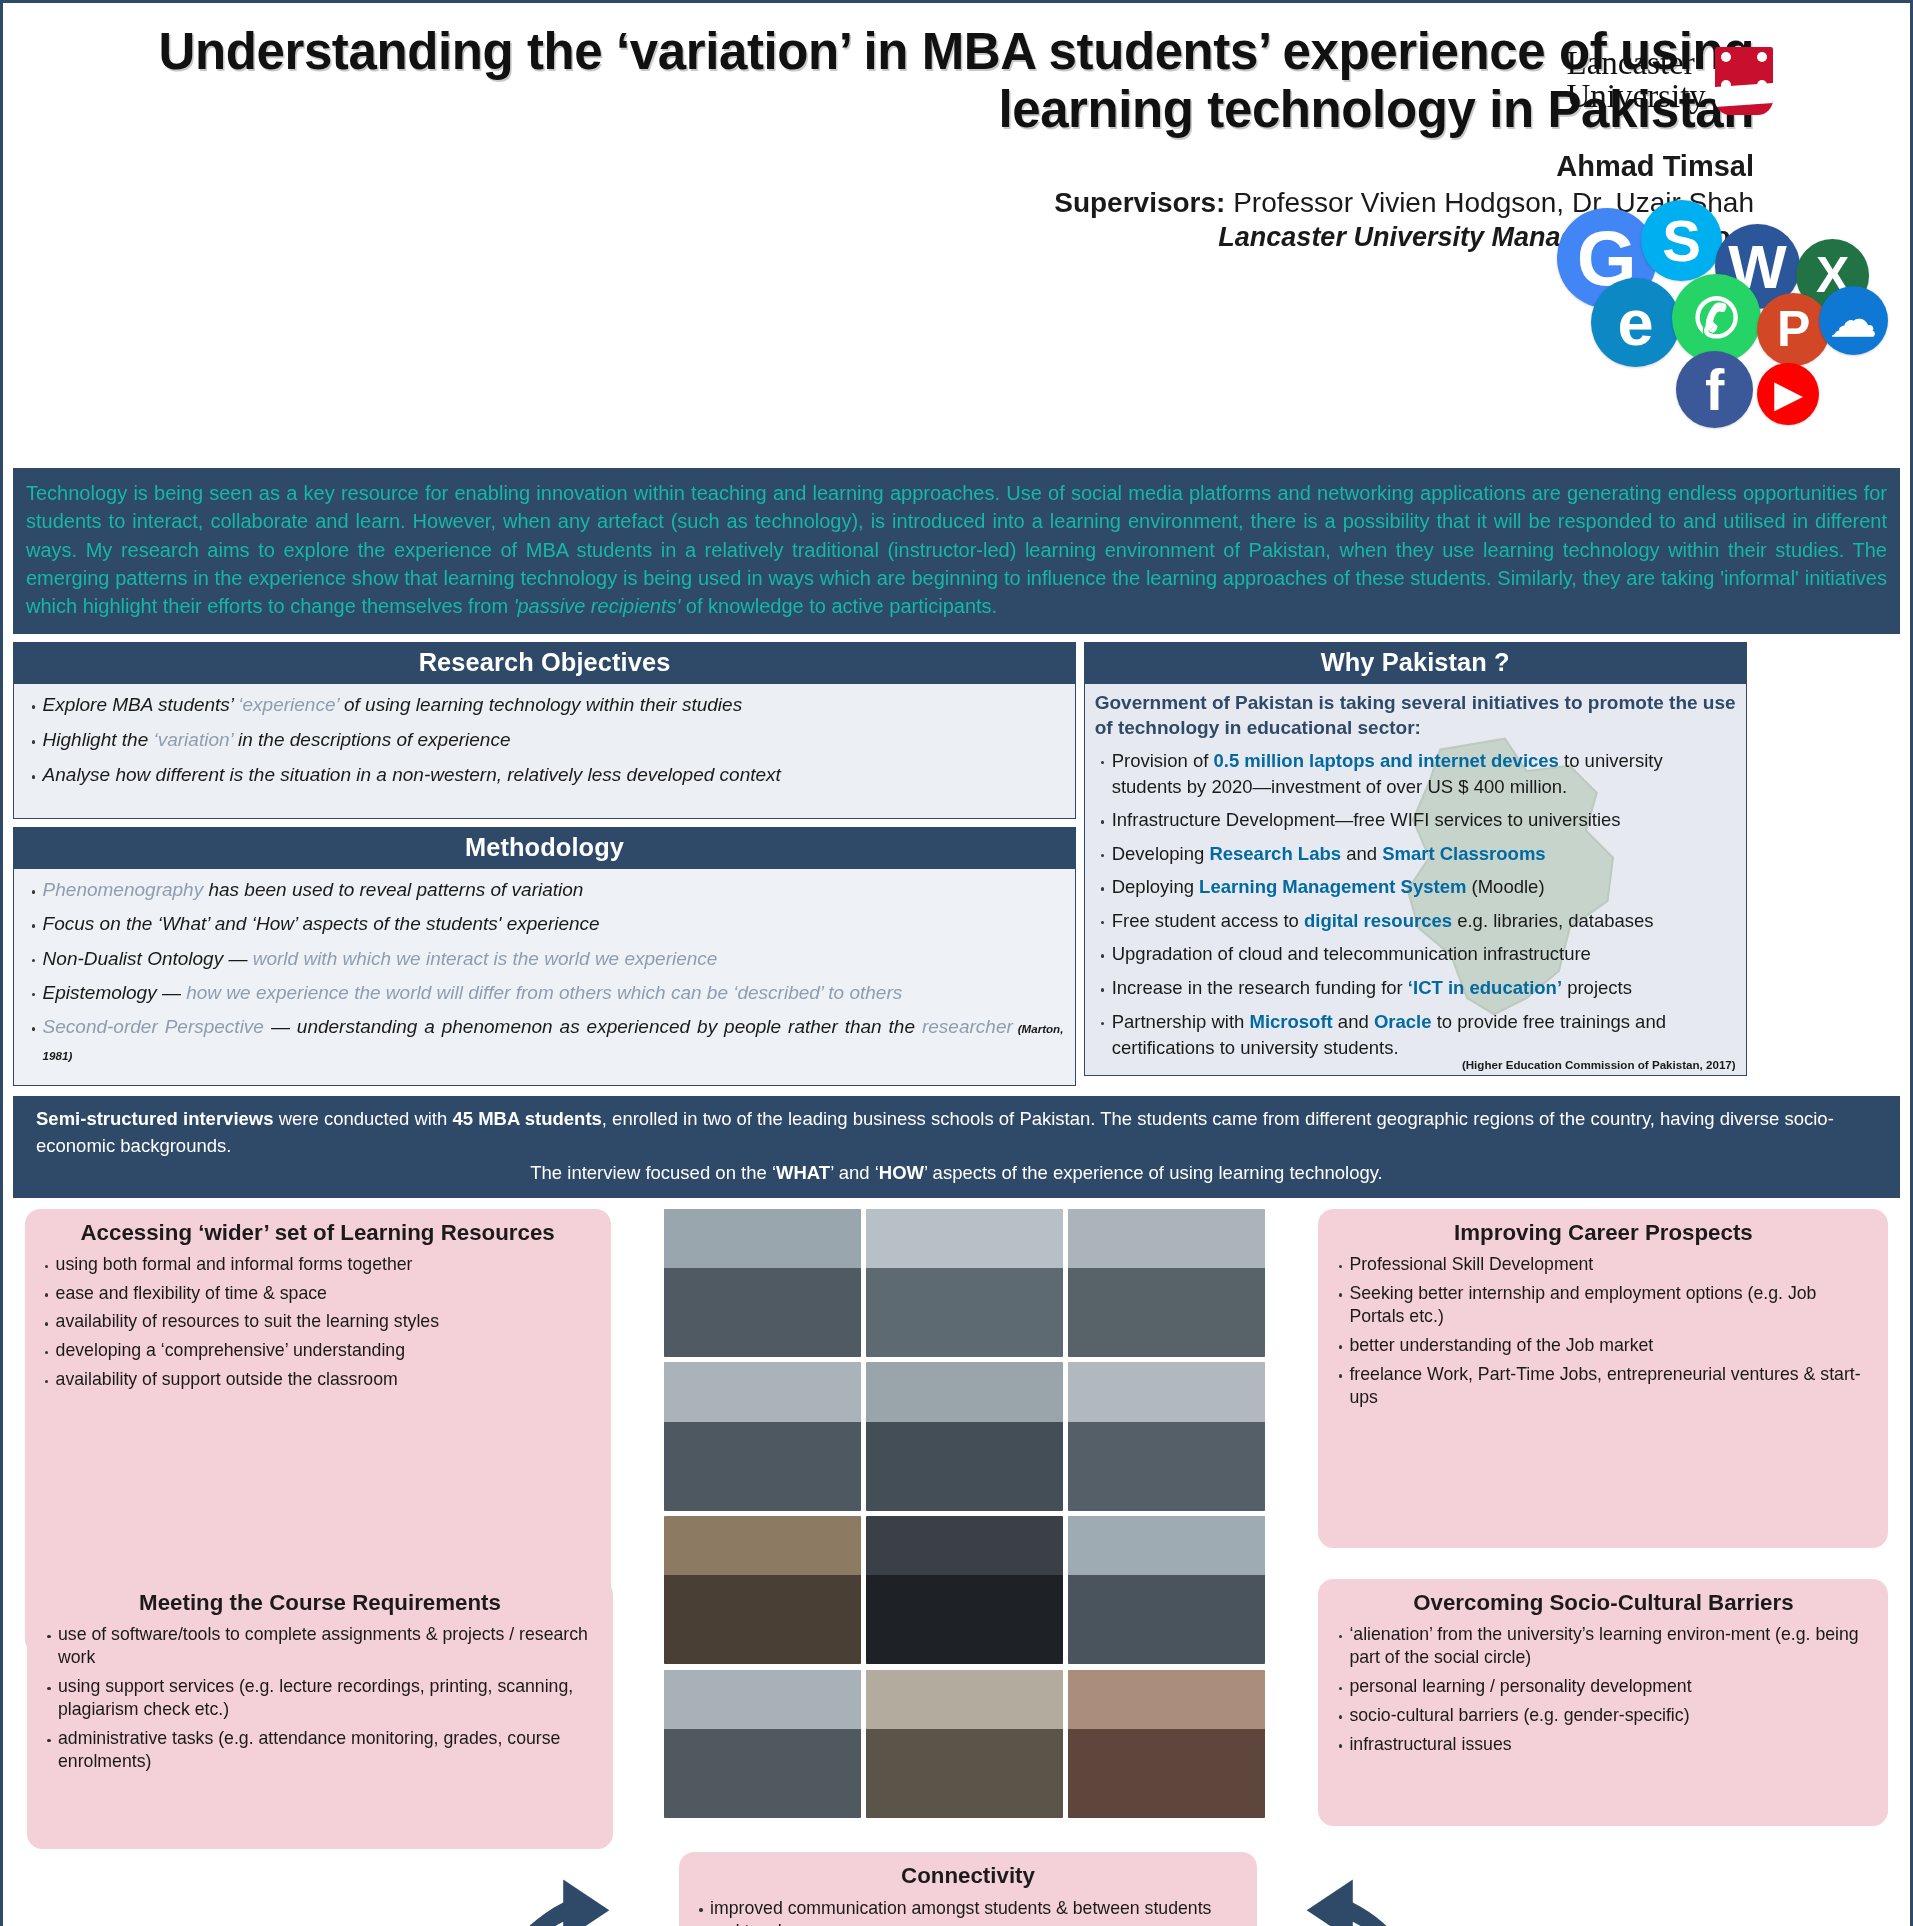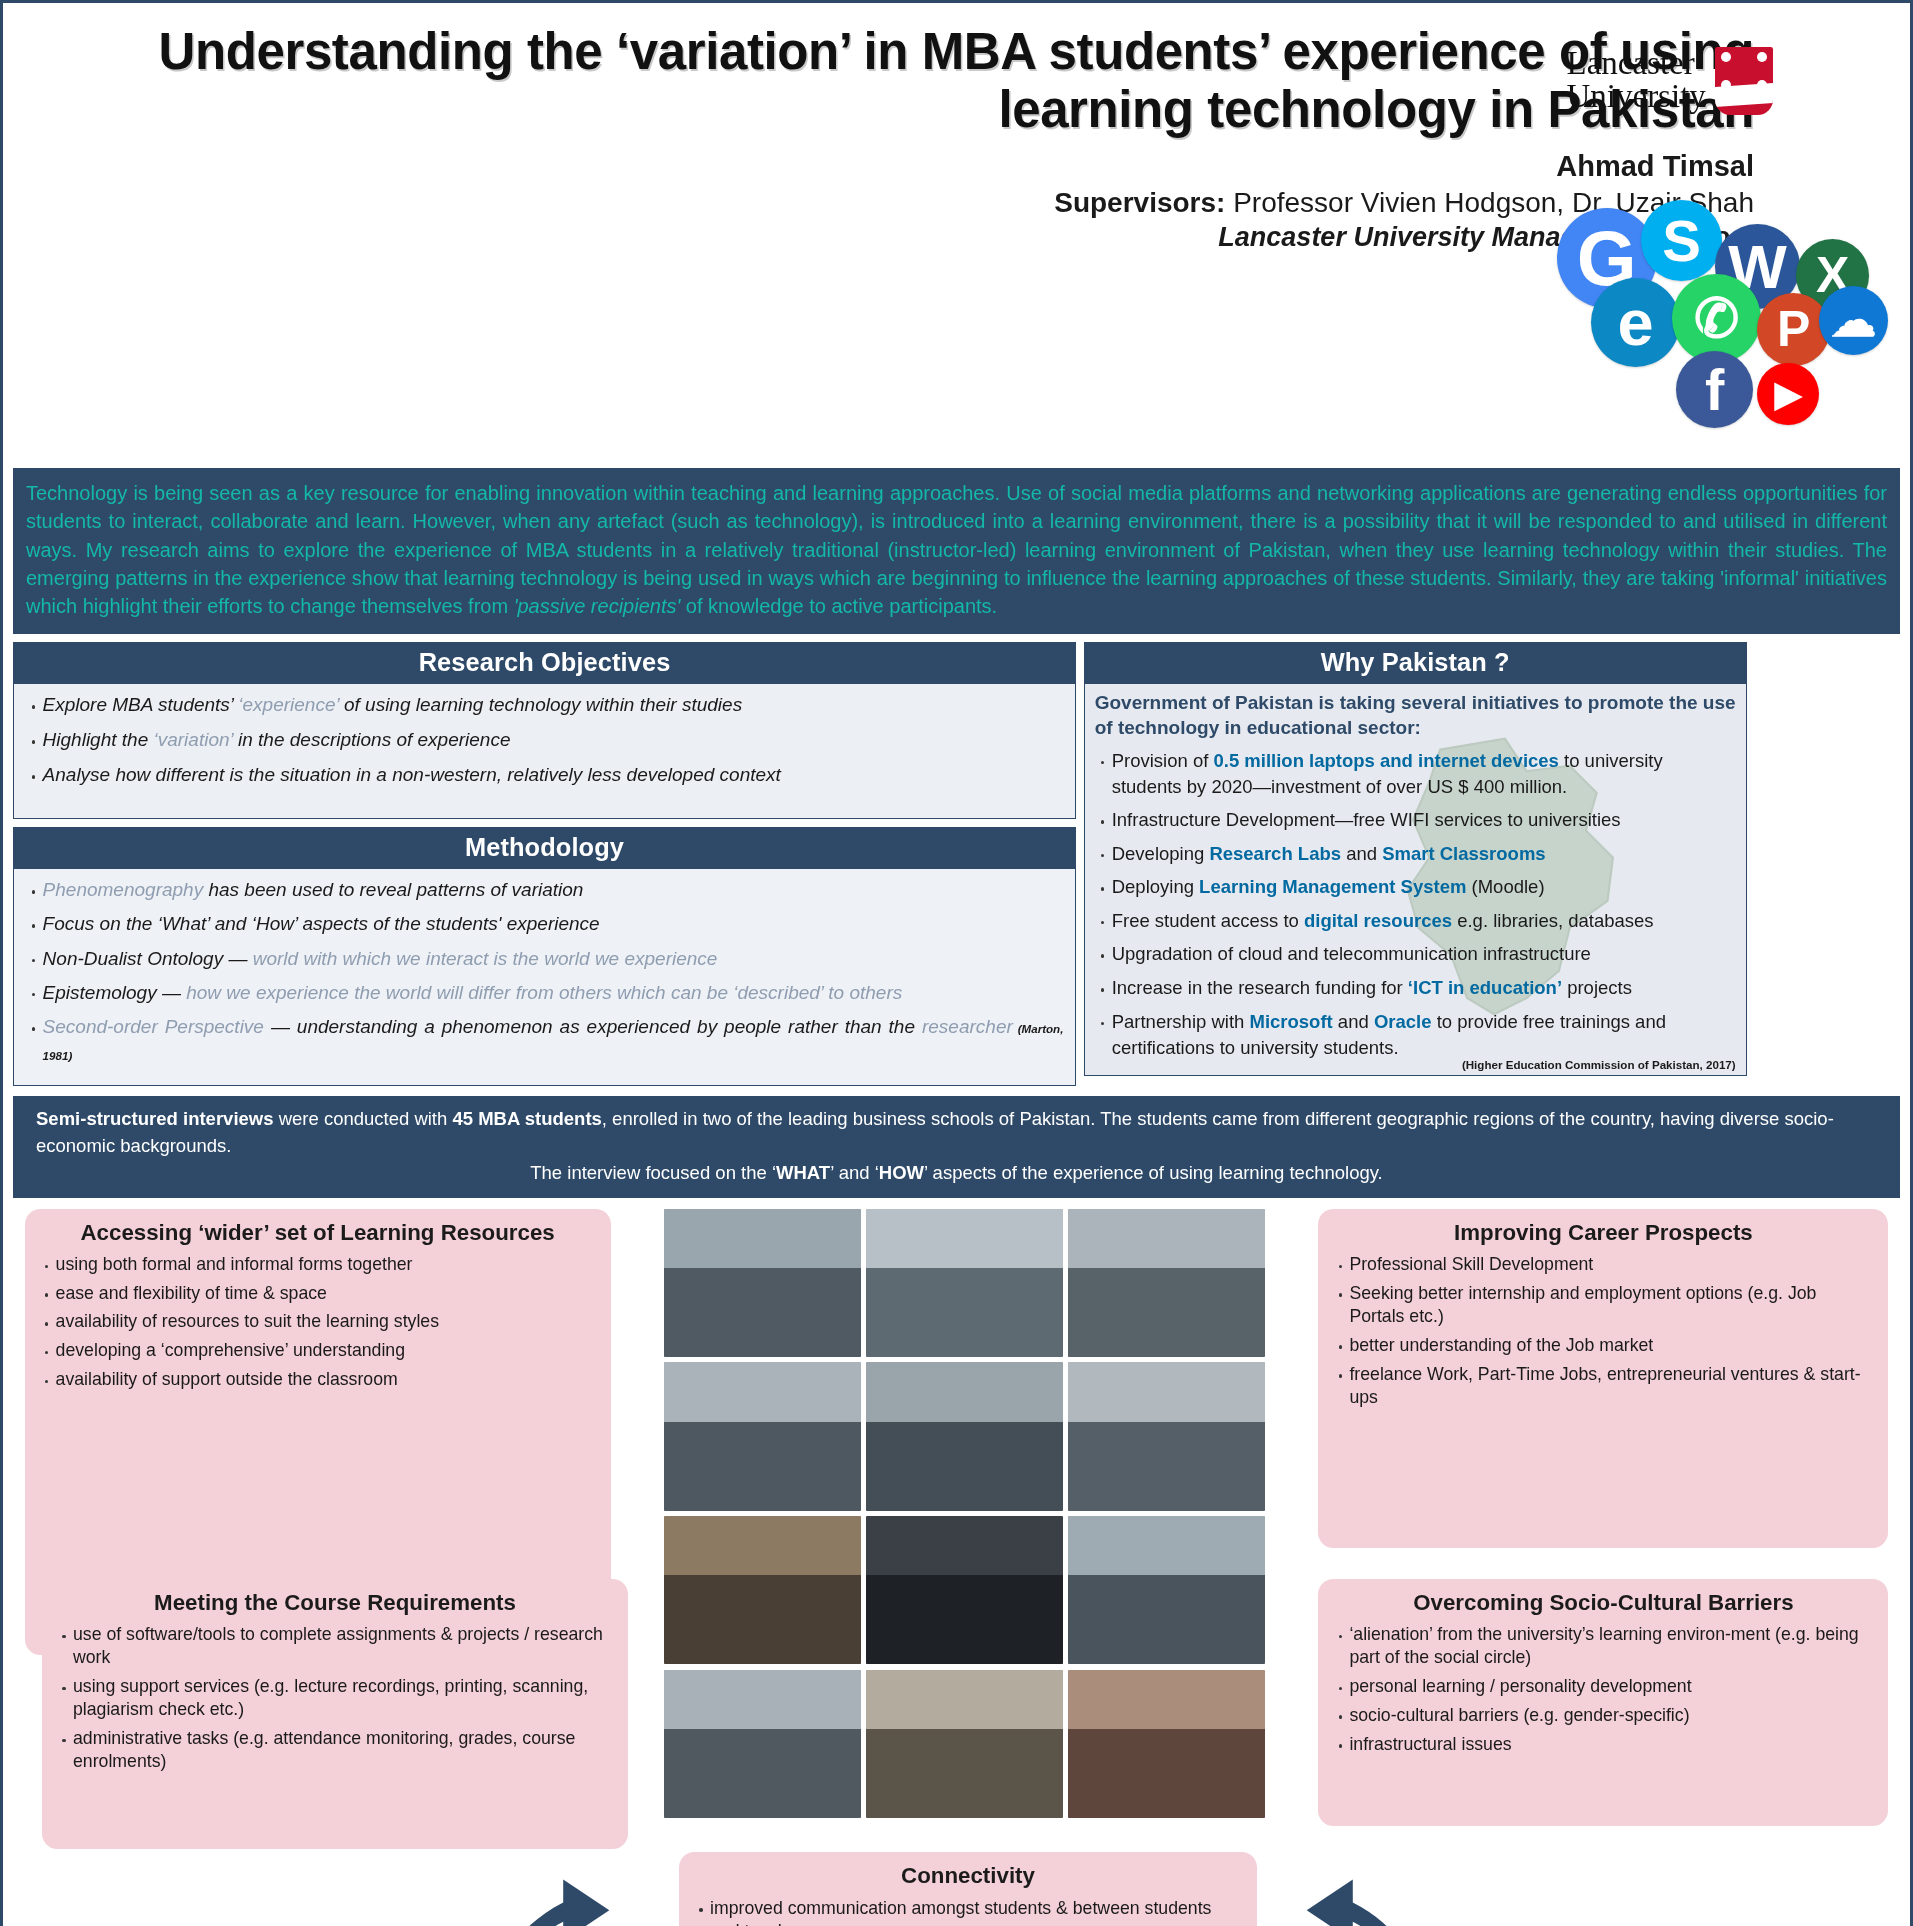--- a/index.html
+++ b/index.html
@@ -214,21 +214,21 @@
     text-align:center;
     font-size: 22.3px;
     font-weight:bold;
     color:#1b1b1b;
     line-height:1.25;
   }
   .pinkbox ul.bul > li { font-size: 17.7px; margin-bottom: 5.4px; line-height:1.32; }
   .pinkbox ul.bul > li:before { top:11.6px; }
 
   #box-wider   { left: 11.6px;   top: 0px;    width: 586px; height: 446px; }
-  #box-meeting { left: 29px;   top: 370px;  width: 586px; height: 270px; }
+  #box-meeting { left: 14px;   top: 370px;  width: 586px; height: 270px; }
   #box-career  { right: 11.6px;  top: 0px;    width: 570px; height: 339px; }
   #box-socio   { right: 11.6px;  top: 370px;  width: 570px; height: 247px; }
   #box-connect { left: 666px; top: 643px; width: 578px; height: 285px; }
   #box-connect h3 { margin-bottom: 7px; }
 
   .photo-grid {
     position:absolute;
     left: 651px; top: 0px;
     width: 601px; height: 609px;
     display:grid;

